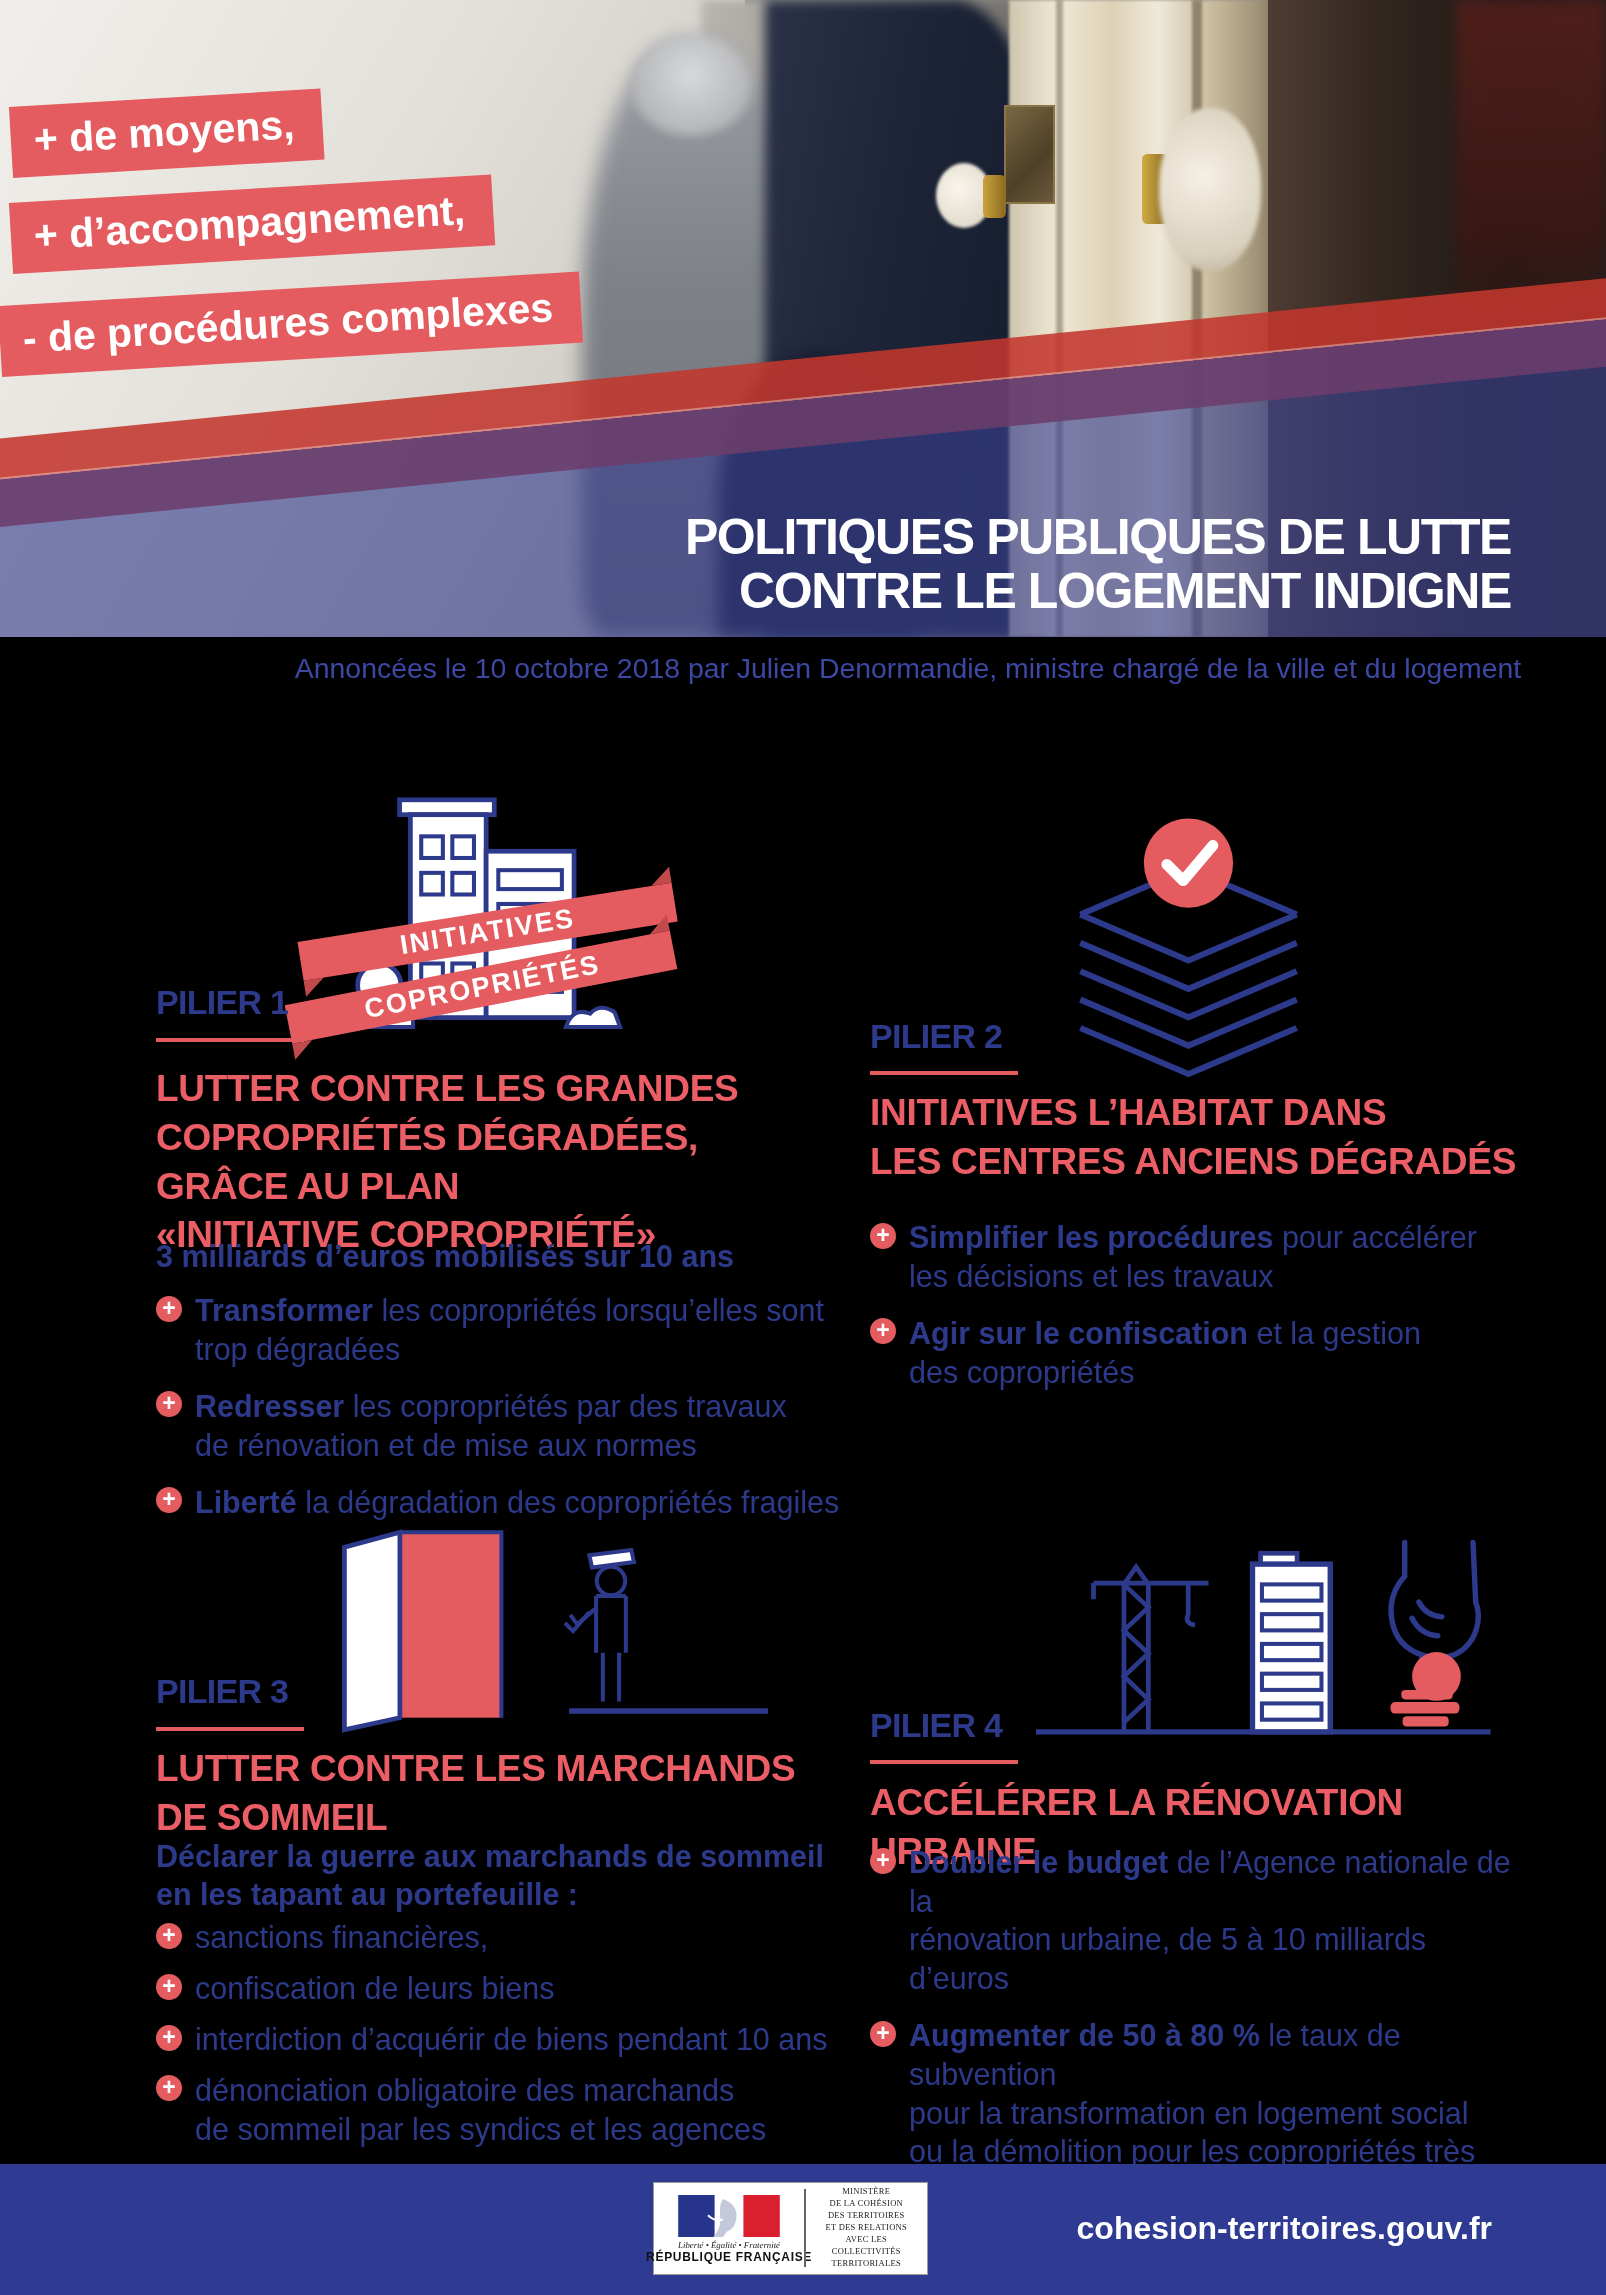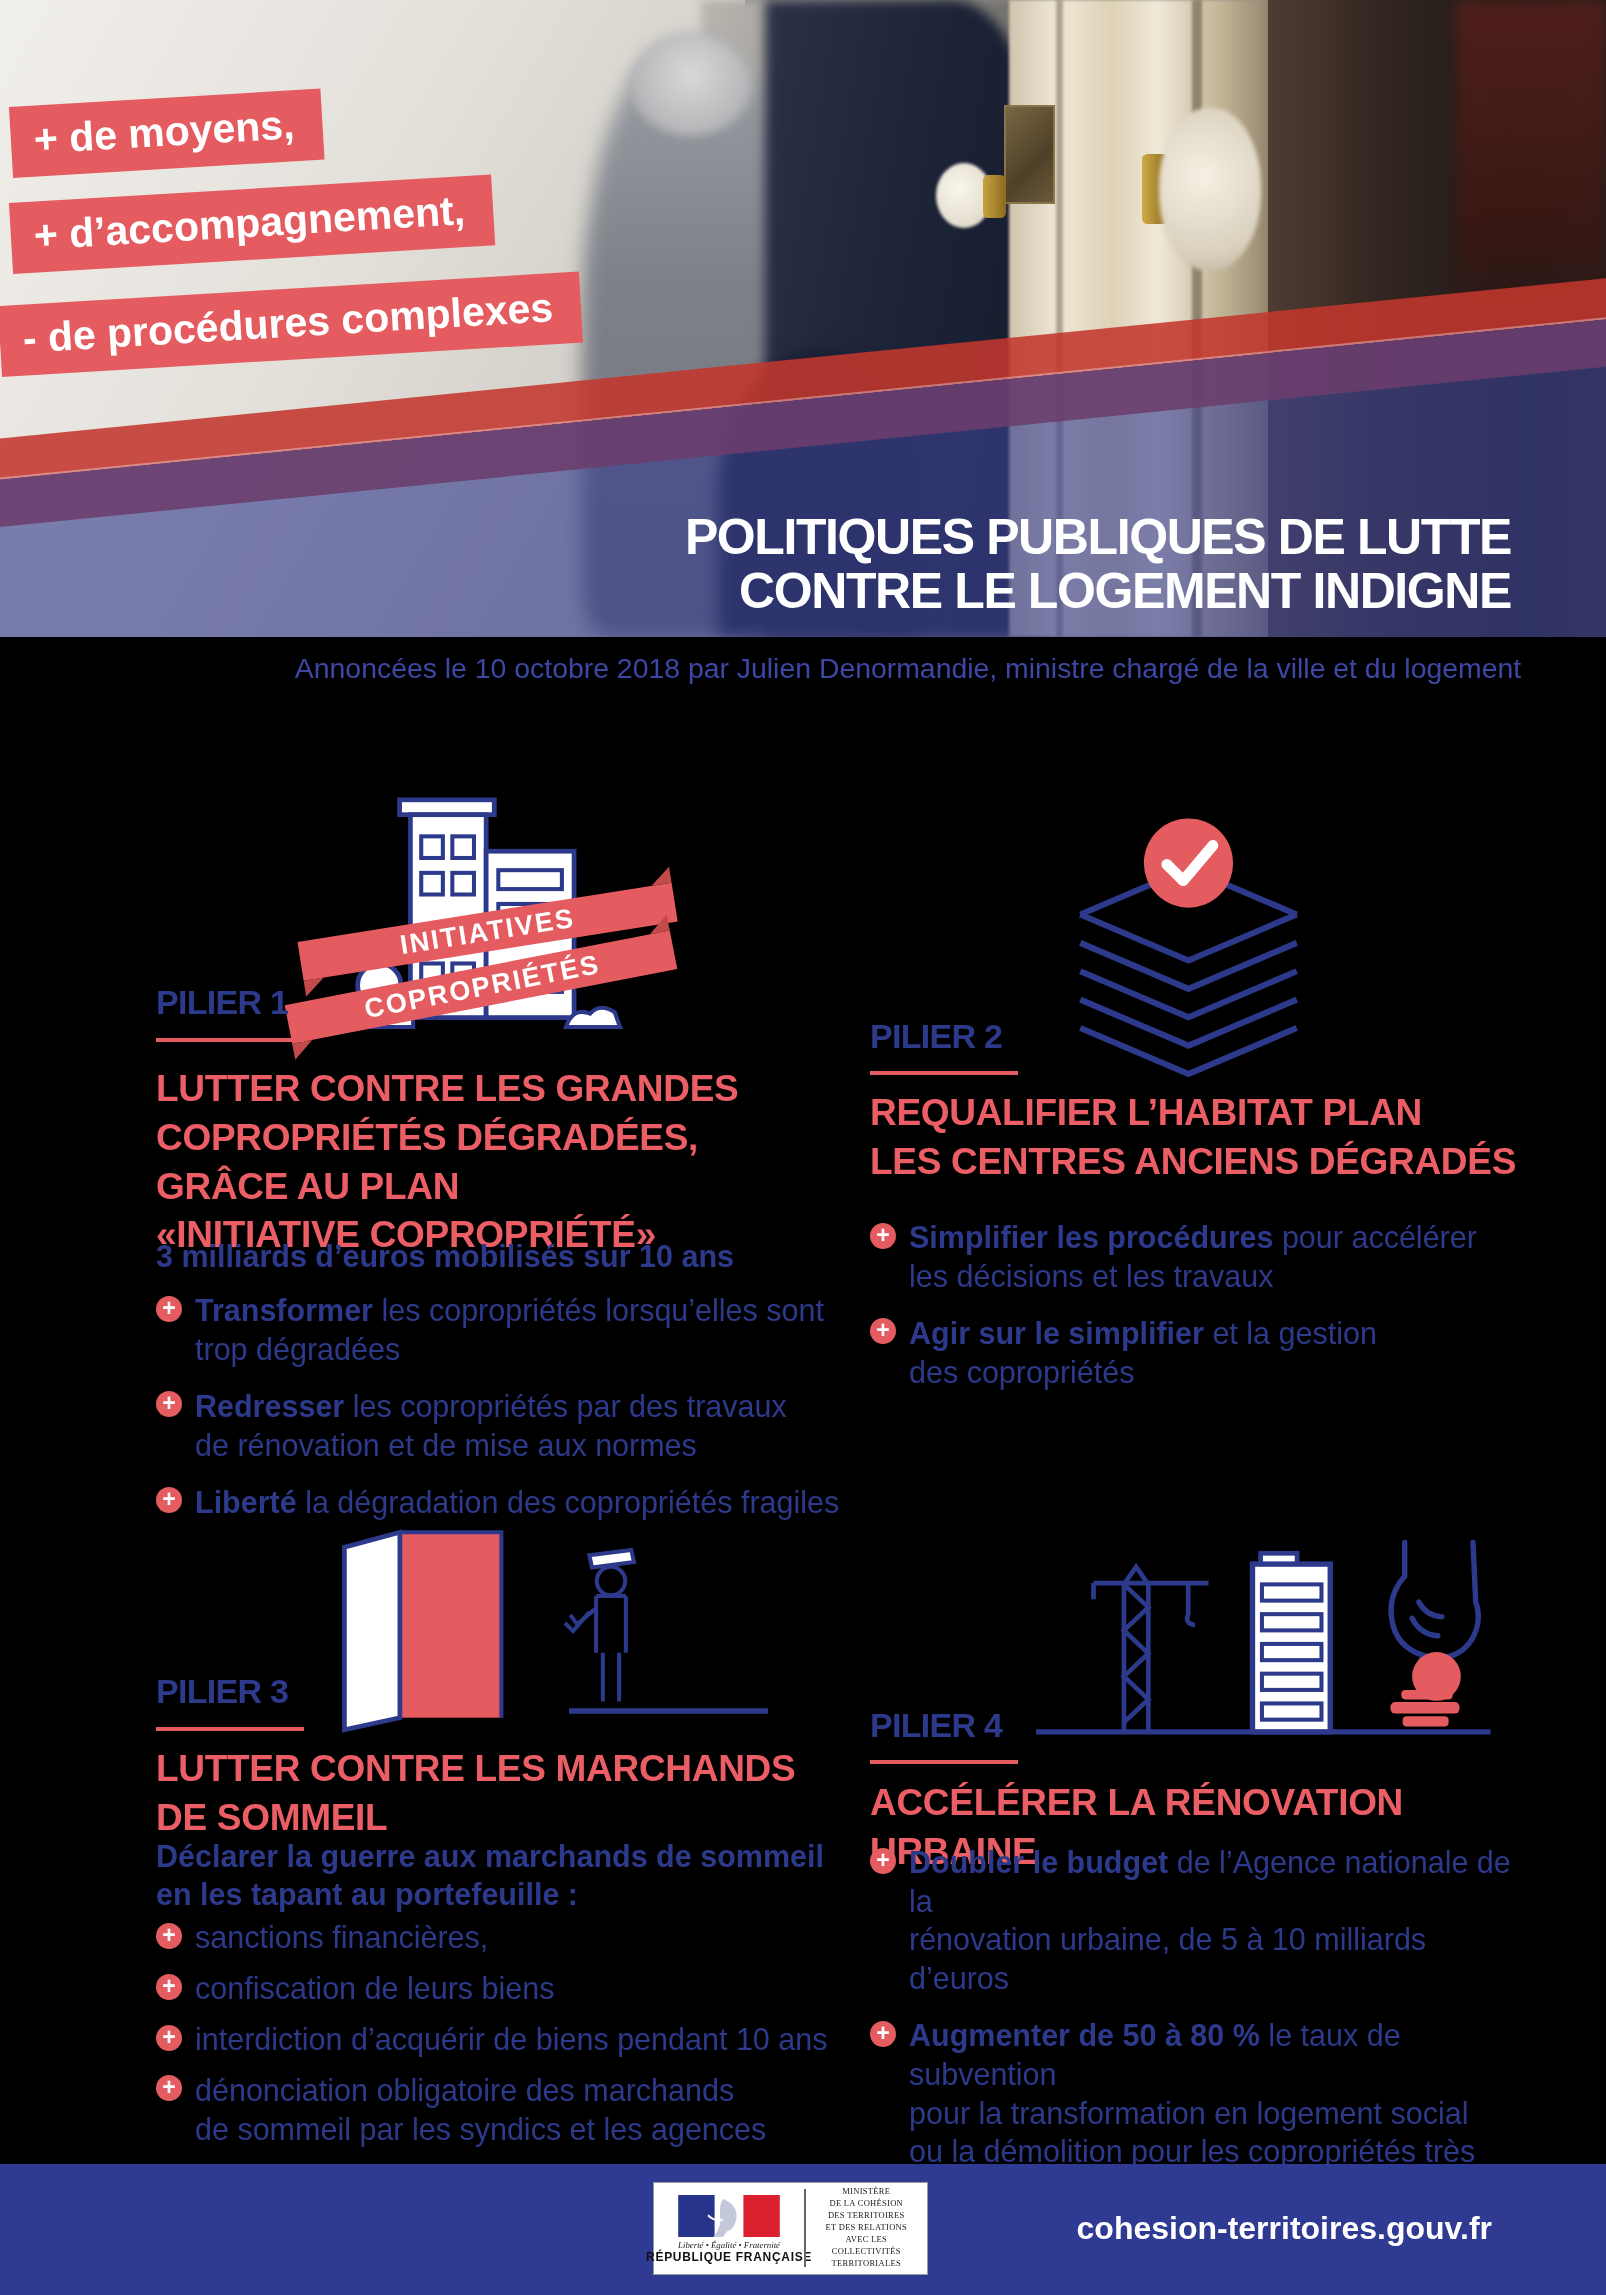--- a/index.html
+++ b/index.html
@@ -203,31 +203,31 @@
         <path d="M30,244 L190,312 L350,244"></path>
         <path d="M30,286 L190,354 L350,286"></path>
         <path d="M30,328 L190,396 L350,328"></path>
       </g>
       <circle cx="190" cy="84" r="66" fill="#E55C60"></circle>
       <path d="M158,86 L182,110 L226,58" fill="none" stroke="#fff" stroke-width="16" stroke-linecap="round" stroke-linejoin="round"></path>
     </svg>
   </div>
   <div class="pilier-label">PILIER 2</div>
   <div class="pilier-underline"></div>
-  <div class="pilier-heading pre">REQUALIFIER L’HABITAT PLAN
+  <div class="pilier-heading pre">INITIATIVES L’HABITAT DANS
 LES CENTRES ANCIENS DÉGRADÉS</div>
   <ul class="bullets">
     <li>
       <span class="plus">+</span>
       <p><b>Simplifier les procédures</b><span> pour accélérer
 les décisions et les travaux</span></p>
     </li>
     <li>
       <span class="plus">+</span>
-      <p><b>Agir sur le simplifier</b><span> et la gestion
+      <p><b>Agir sur le confiscation</b><span> et la gestion
 des copropriétés</span></p>
     </li>
   </ul>
 </div>
 
 <div class="pilier p3">
   <div class="icon">
     <svg width="433" height="210" viewBox="0 0 640 310">
       <rect x="90" y="20" width="150" height="272" fill="#E55C60"></rect>
       <path d="M90,18 L240,18 L240,292" fill="none" stroke="#2D3A8C" stroke-width="6"></path>

